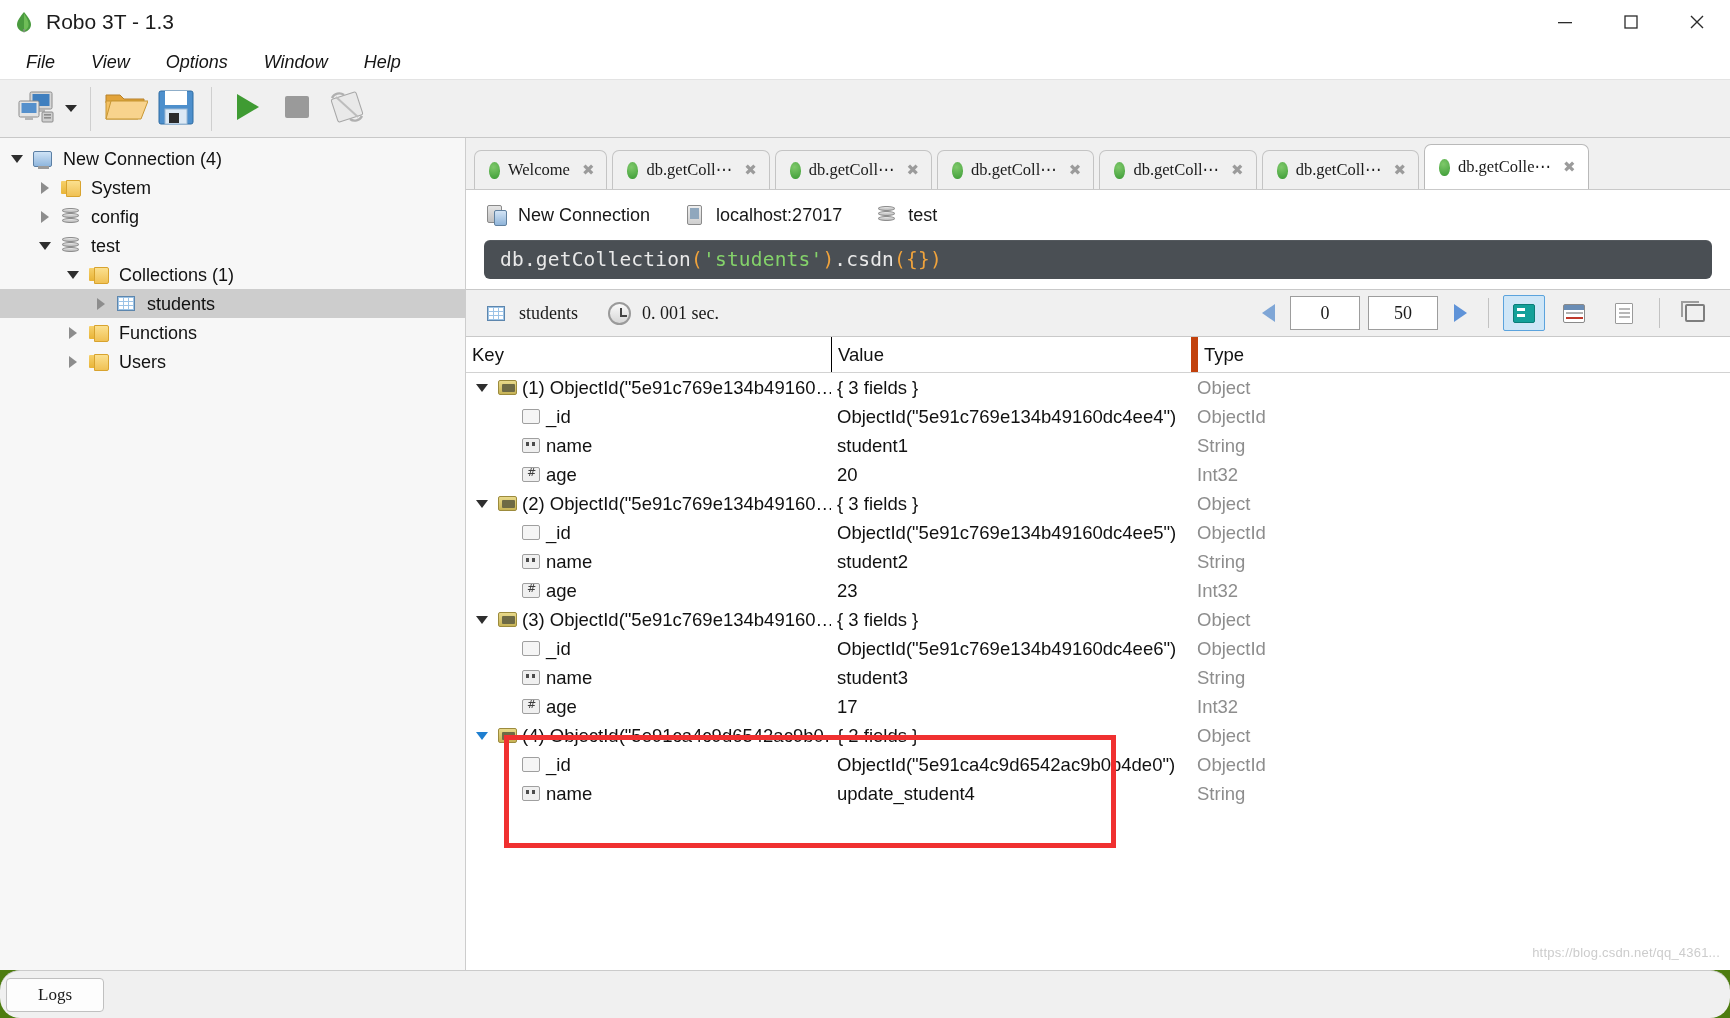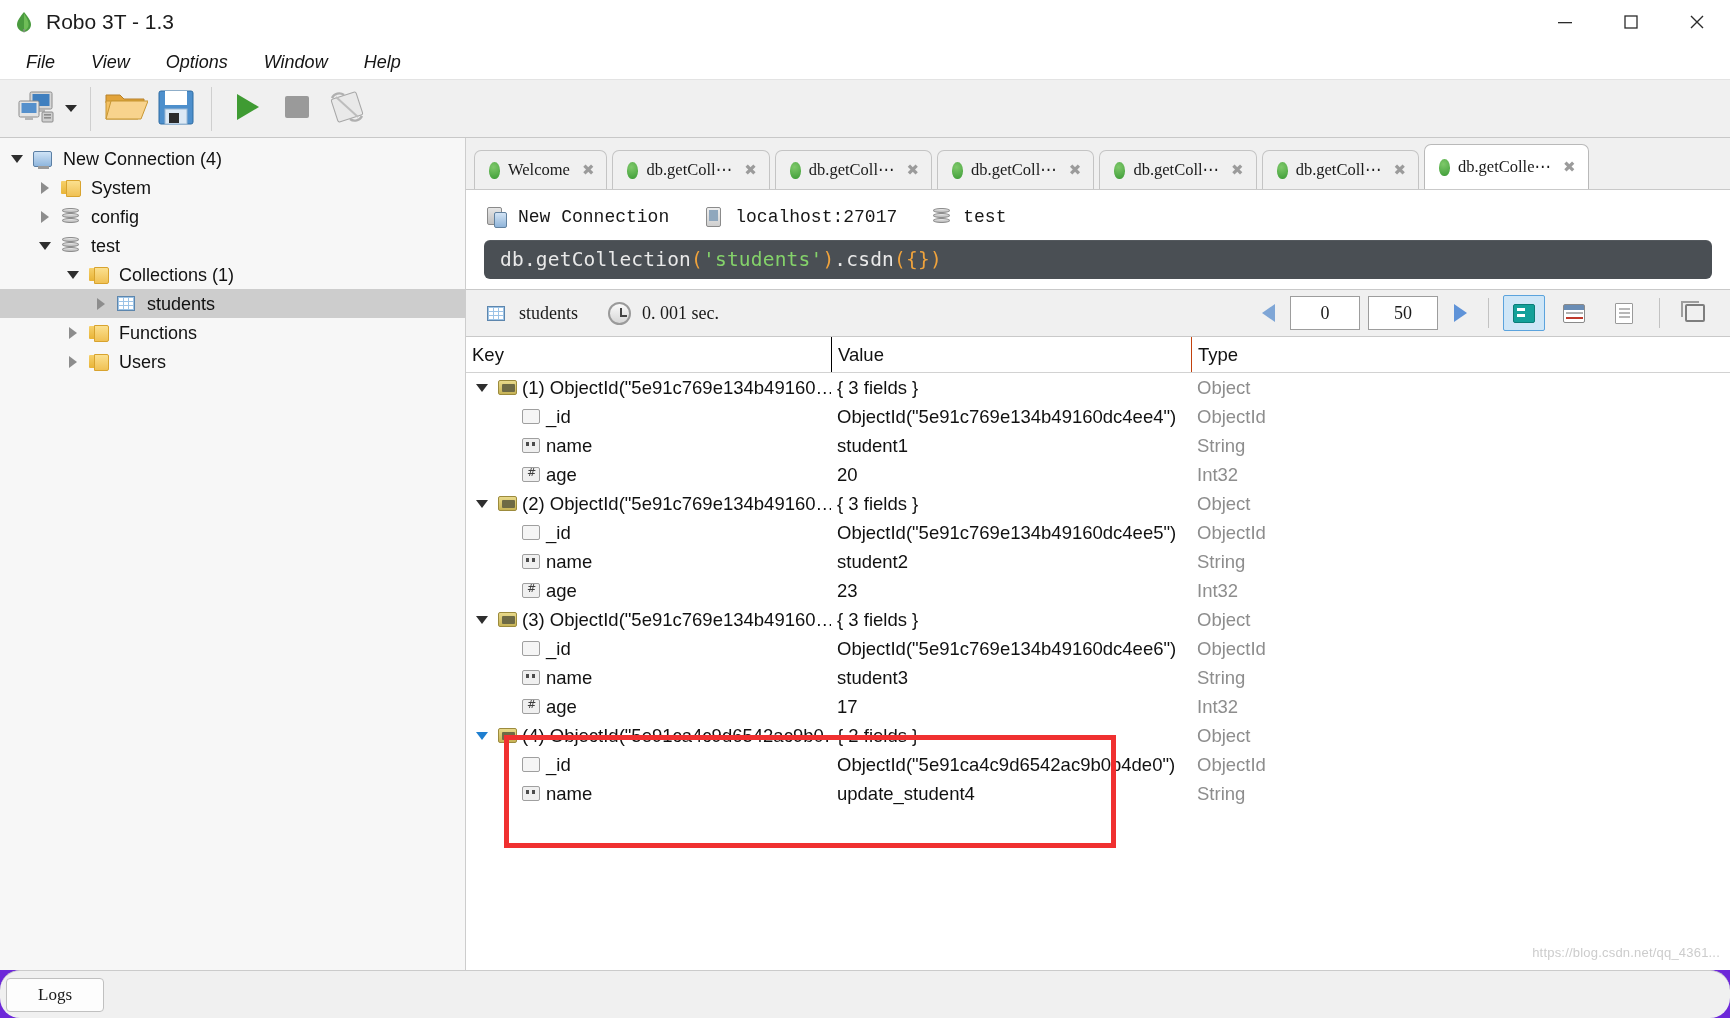--- a/index.html
+++ b/index.html
@@ -8,21 +8,21 @@
     width: 1730px; height: 1018px;
     overflow: hidden;
     background: #ffffff;
     font-family: "Liberation Sans", sans-serif;
     -webkit-font-smoothing: antialiased;
   }
   .app {
     position: relative;
     width: 1730px; height: 1018px;
     display: flex; flex-direction: column;
-    background: #6d28d9;
+    background: #4d7c0f;
   }
 
   
   .titlebar {
     height: 44px; flex: 0 0 44px;
     display: flex; align-items: center;
     background: #ffffff;
     border-bottom: 1px solid #ffffff;
     position: relative;
   }
@@ -213,25 +213,25 @@
   }
   .tab .tclose {
     color: #9b9b9b; font-size: 15px; margin-left: 4px; line-height:1;
     font-family: "DejaVu Sans", sans-serif;
   }
   .tab-label { line-height: 1; }
 
   
   .conninfo {
     height: 50px; flex: 0 0 50px;
-    display: flex; align-items: flex-start;
+    display: flex; align-items: center;
     gap: 10px;
-    padding: 17px 18px;
+    padding: 0 18px;
     background: #ffffff;
-    font-family: Liberation Mono, monospace;
+    font-family: Liberation Sans, sans-serif;
     font-size: 18px;
     color: #171717;
   }
   .conninfo .ci { display:flex; align-items:center; gap:10px; margin-right: 22px; }
   .ci-icon { width: 24px; display:flex; align-items:center; justify-content:center; }
   .srv-ico { width:18px; height:20px; position:relative; }
   .srv-ico:before{content:"";position:absolute;left:0;top:0;width:13px;height:16px;background:linear-gradient(#e6e6e6,#c0c0c0);border:1px solid #8a8a8a;border-radius:2px;}
   .srv-ico:after{content:"";position:absolute;left:7px;top:5px;width:11px;height:14px;background:linear-gradient(#d3e4f5,#8fb4d9);border:1px solid #61819f;border-radius:2px;}
   .host-ico { width:15px;height:20px;background:linear-gradient(#efefef,#cfcfcf);border:1px solid #8b8b8b;border-radius:2px;position:relative;}
   .host-ico:after{content:"";position:absolute;left:2px;top:2px;right:2px;height:11px;background:#8fa7bd;}
@@ -314,21 +314,21 @@
   .results { flex: 1 1 auto; min-height: 0; display:flex; flex-direction: column; background:#fff; position: relative; overflow:hidden; }
   .res-header {
     height: 36px; flex: 0 0 36px;
     display: flex; align-items: center;
     border-bottom: 1px solid #d2d2d2;
     font-size: 18.5px; color: #111;
   }
   .res-header .hcell { padding-left: 6px; display:flex; align-items:center; height:100%; }
   .col-key   { width: 365px; flex: 0 0 365px; }
   .col-val   { width: 360px; flex: 0 0 360px; border-left: 1px solid #000000; }
-  .col-type  { flex: 1 1 auto; border-left: 1px solid #c2410c; }
+  .col-type  { flex: 1 1 auto; border-left: 7px solid #c2410c; }
   .res-body { flex: 1 1 auto; overflow: hidden; }
   .res-row {
     height: 29px; display:flex; align-items:center;
     font-size: 18.5px; color: #111;
   }
   .rc { height: 100%; display:flex; align-items:center; }
   .rc.key { width: 365px; flex:0 0 365px; overflow:hidden; white-space:nowrap; }
   .rc.val { width: 360px; flex:0 0 360px; padding-left: 6px; white-space:nowrap; }
   .rc.type{ flex:1 1 auto; padding-left: 6px; color:#8d8d8d; white-space:nowrap; }
   .indent-0 { padding-left: 4px; }

